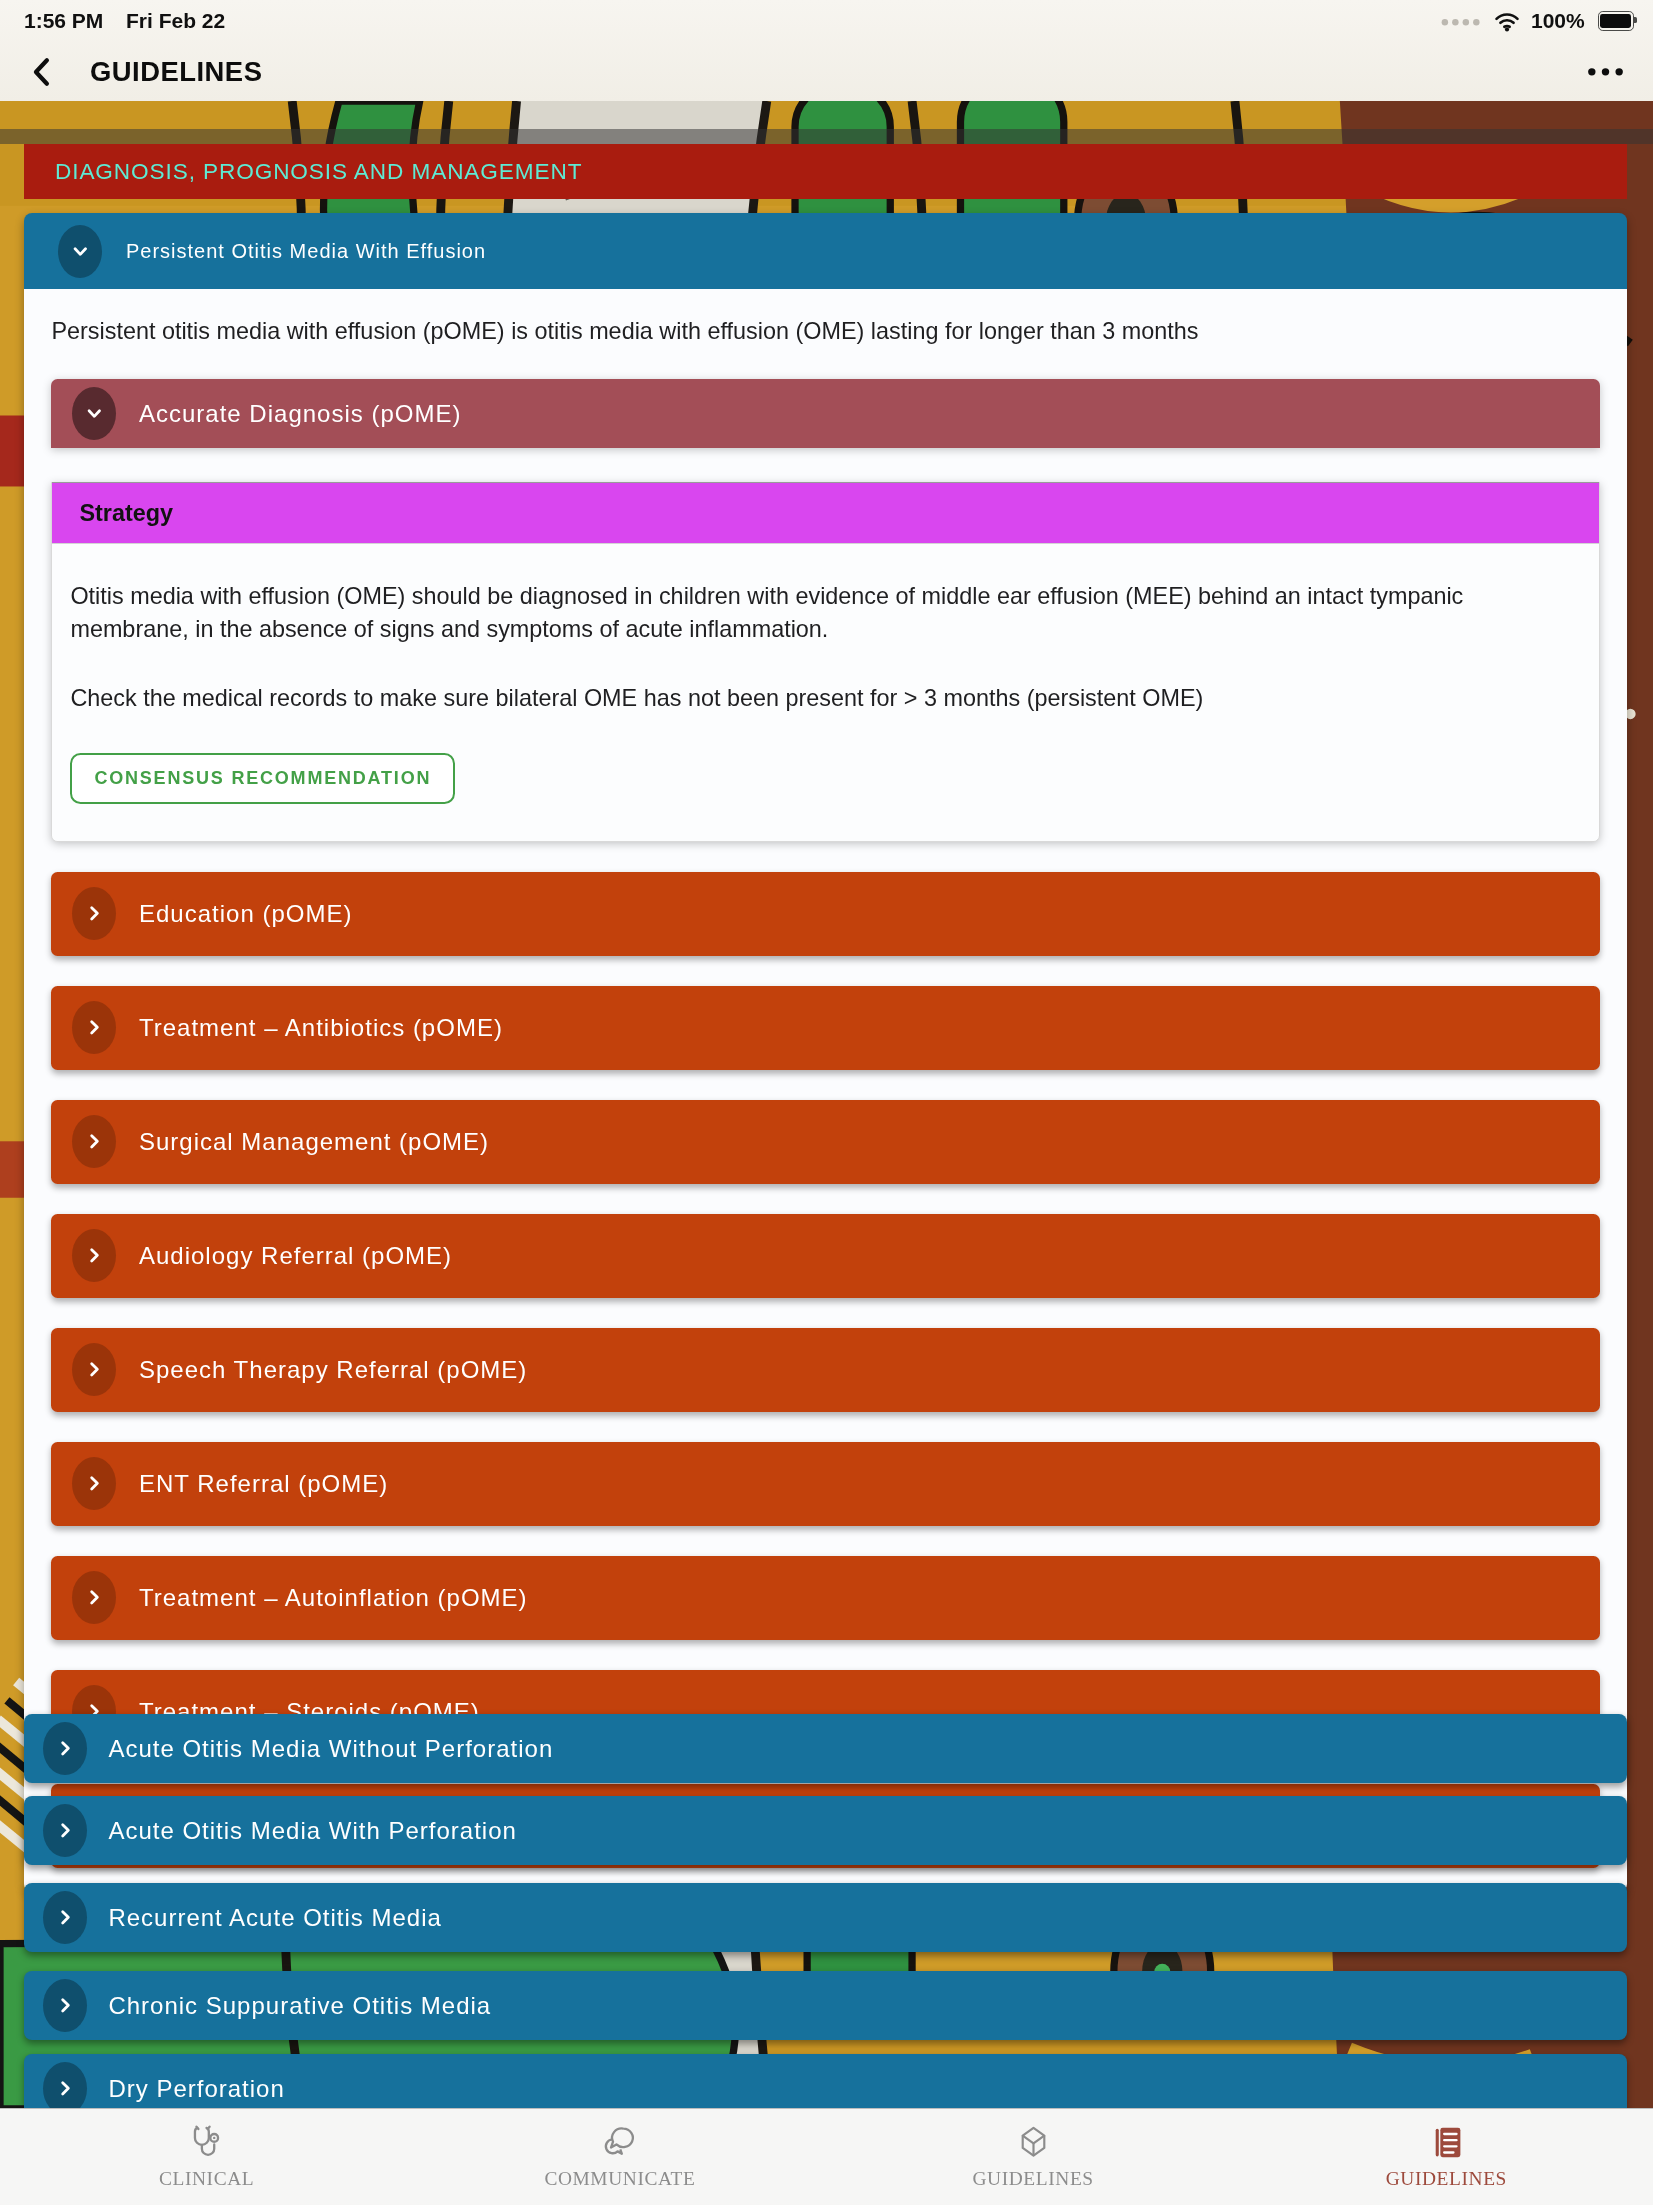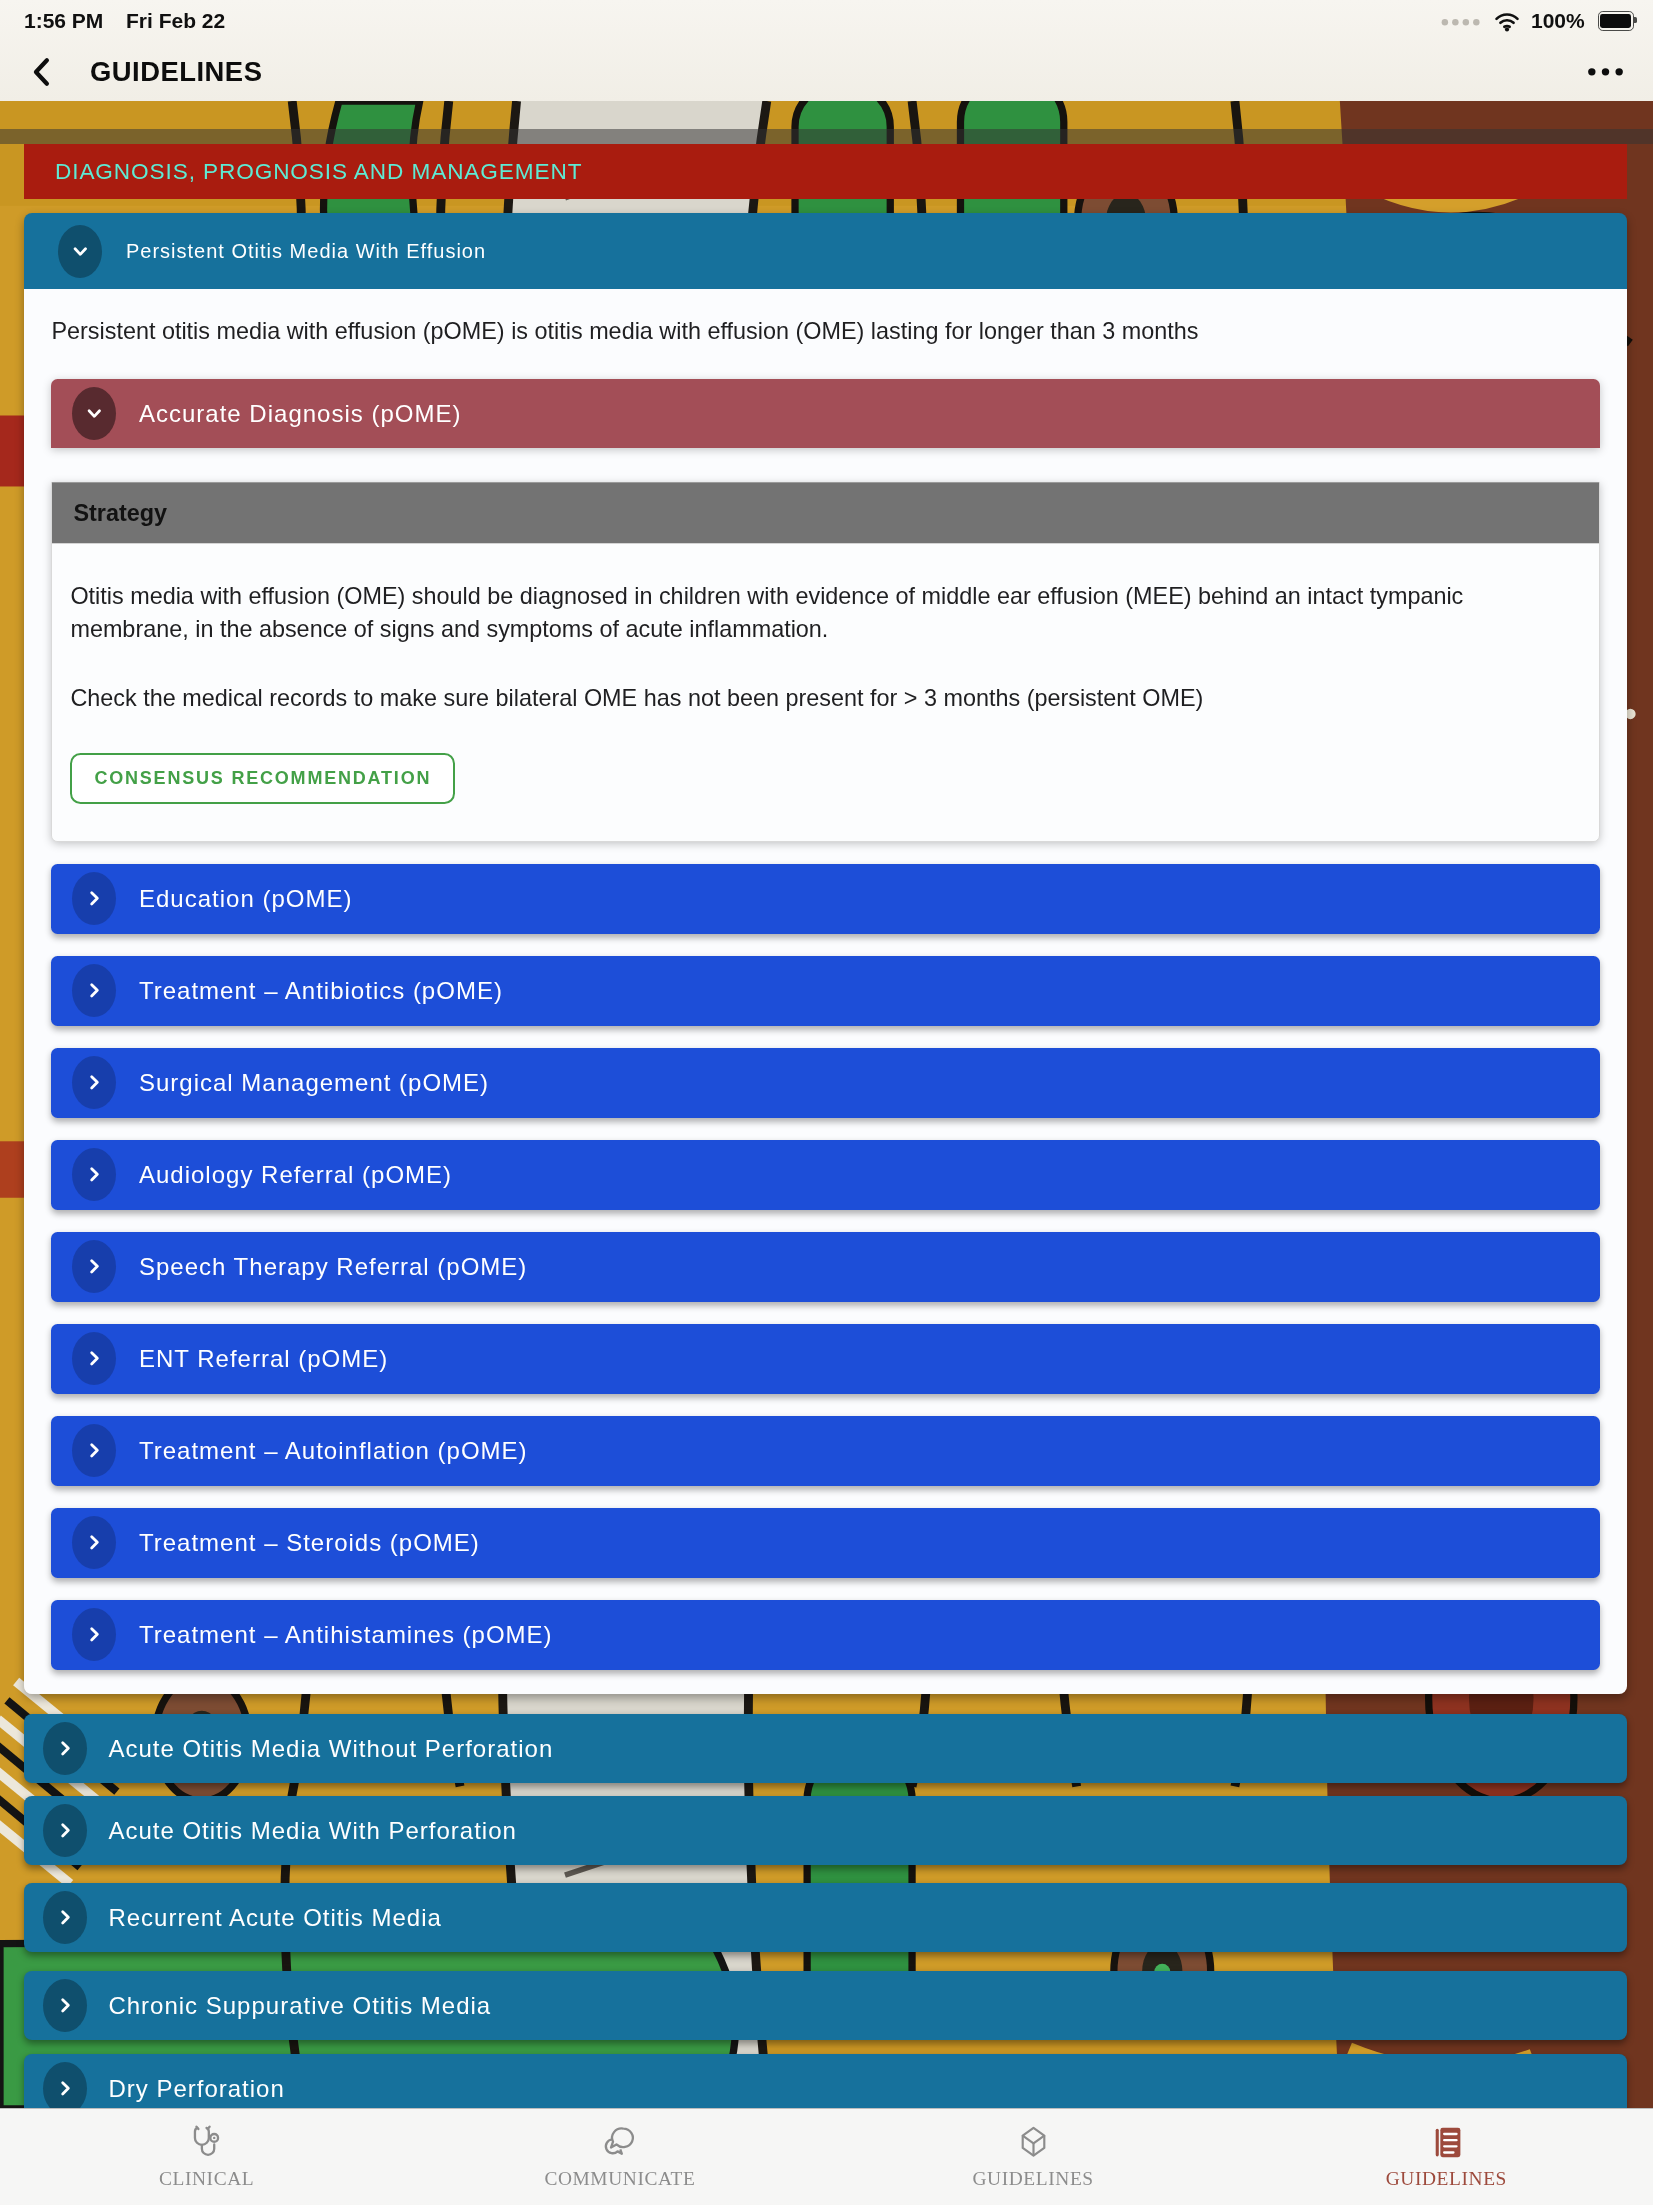--- a/index.html
+++ b/index.html
@@ -37,27 +37,27 @@
   .circle{width:44px;height:53px;border-radius:50%;display:flex;align-items:center;justify-content:center;flex:0 0 auto;}
   .c-teal{background:rgba(0,0,0,.30);}
   .c-dark{background:rgba(0,0,0,.46);}
   .c-mar{background:rgba(0,0,0,.20);}
   .intro{font-size:23.4px;color:#1f1f21;}
   .acc-head{height:69px;background:#a34e57;display:flex;align-items:center;gap:22.6px;padding-left:21px;
             color:#fff;font-size:24px;letter-spacing:1px;border-radius:6.5px 6.5px 0 0;}
   .acc.expanded{margin-top:34px;filter:drop-shadow(0 2.4px 4px rgba(0,0,0,.22));}
   .acc-body{border:1.6px solid #d9d9d9;border-top:none;border-radius:0 0 6.5px 6.5px;background:#fcfdfe;padding-bottom:37px;}
   .acc-sum{margin:32px 18px 0;font-size:23.4px;color:#1f1f21;}
-  .strategy{margin-top:34px;height:60px;line-height:60px;background:#737373;border-top:1.6px solid #9a9a9a;
-            border-bottom:1.6px solid #d4d4d4;font-weight:700;font-size:23.4px;padding-left:21px;color:#121212;}
+  .strategy{margin-top:34px;height:60px;line-height:60px;background:#d946ef;border-top:1.6px solid #9a9a9a;
+            border-bottom:1.6px solid #d4d4d4;font-weight:700;font-size:23.4px;padding-left:27px;color:#121212;}
   .acc-p{margin:36px 18px 0;font-size:23.4px;line-height:1.42;color:#1f1f21;}
   .badge{display:inline-block;margin:37px 0 0 18px;padding:13px 22px;border:2.4px solid #43a047;border-radius:10.5px;
          color:#43a047;font-size:18px;font-weight:700;letter-spacing:1.8px;background:#fff;}
-  .row{height:70px;background:#1d4ed8;border-radius:6.5px;display:flex;align-items:center;gap:22.6px;padding-left:21px;
-       color:#fff;font-size:24px;letter-spacing:1px;box-shadow:0 3.2px 6.5px rgba(0,0,0,.30);margin-top:22px;}
+  .row{height:84px;background:#c2410c;border-radius:6.5px;display:flex;align-items:center;gap:22.6px;padding-left:21px;
+       color:#fff;font-size:24px;letter-spacing:1px;box-shadow:0 3.2px 6.5px rgba(0,0,0,.30);margin-top:30px;}
   
   .teal-row{position:absolute;left:24px;width:1603px;height:69px;z-index:4;background:#16719c;border-radius:8px;
             display:flex;align-items:center;gap:21px;padding-left:19.4px;box-sizing:border-box;
             color:#fff;font-size:24px;letter-spacing:1px;box-shadow:0 3.2px 7.3px rgba(0,0,0,.38);}
   
   .tabbar{position:absolute;left:0;bottom:0;width:1653px;height:96px;background:#f6f6f5;z-index:9;
           border-top:1.6px solid #bdbdbd;display:flex;}
   .tab{flex:1;display:flex;flex-direction:column;align-items:center;justify-content:center;gap:7.3px;
        color:#8c8c8c;font-size:19.4px;letter-spacing:0.6px;font-family:Liberation Serif, serif;}
   .tab.active{color:#9d4a3c;}

